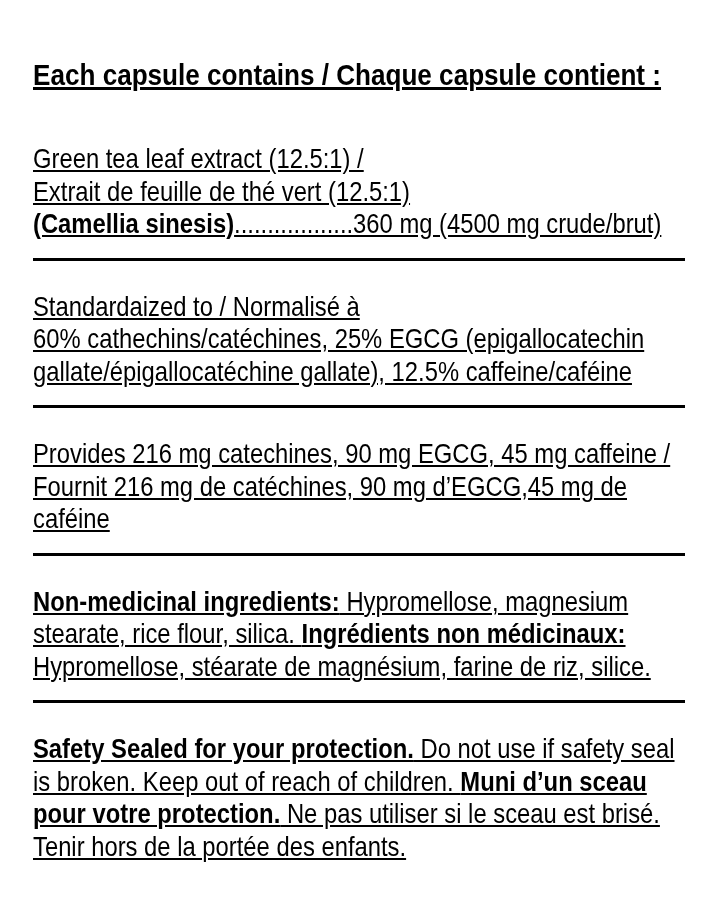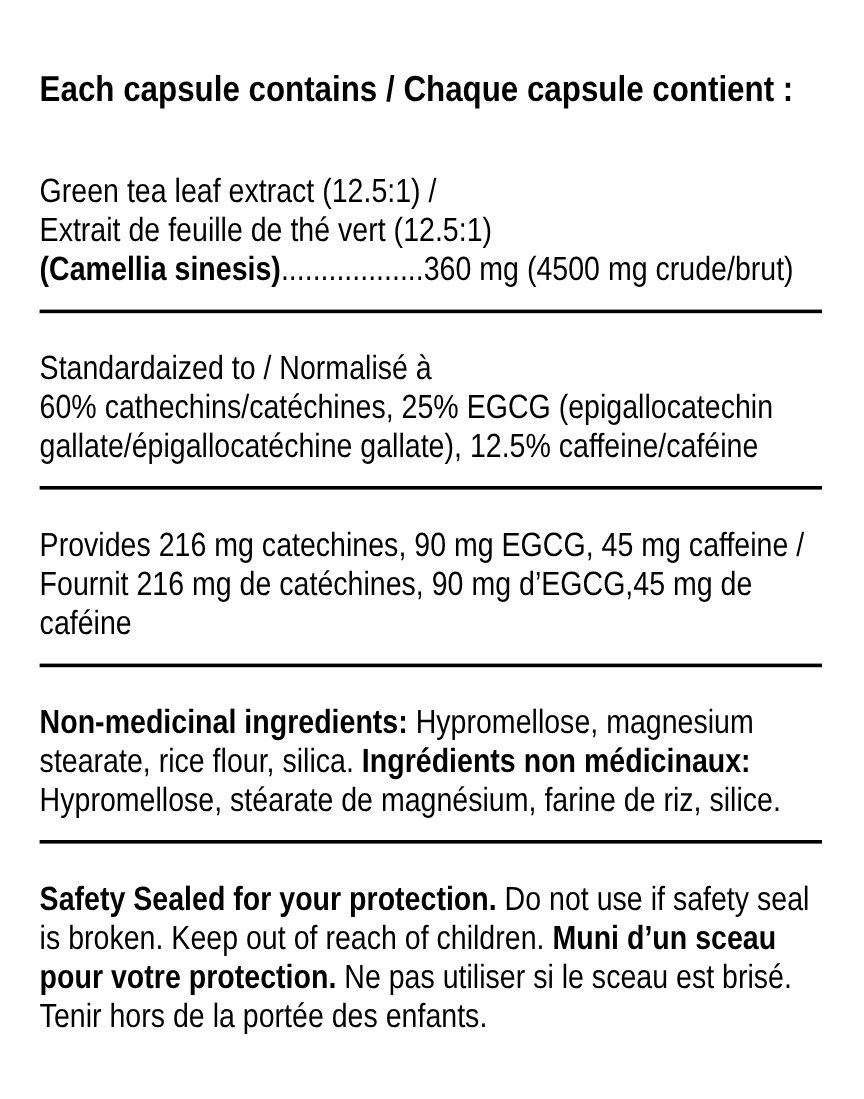--- a/index.html
+++ b/index.html
@@ -13,20 +13,21 @@
     color: #000000;
     font-family: "Liberation Sans", "DejaVu Sans", sans-serif;
   }
   .page {
     box-sizing: border-box;
     width: 720px;
     height: 916px;
     padding: 55px 35px 0 33px;
     overflow: hidden;
     background: #ffffff;
+    text-decoration: underline;
   }
   
   .title {
     font-size: 30px;
     font-weight: bold;
     line-height: 40px;
     margin: 0 0 48px 0;
     white-space: pre-wrap;
     width: 760px;
     transform: scaleX(0.87);

